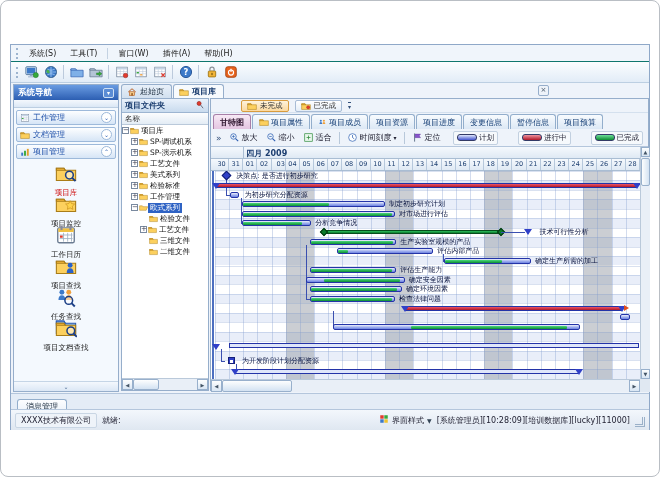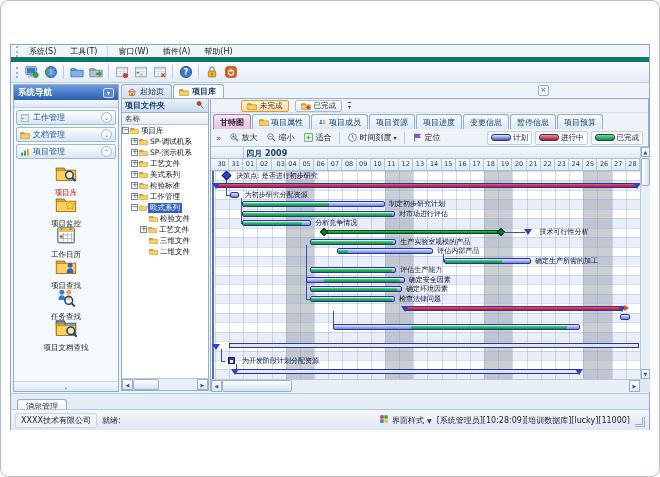--- a/index.html
+++ b/index.html
@@ -1,21 +1,21 @@
 <!DOCTYPE html>
 <html><head>
 <meta charset="utf-8">
 <style>
   html,body{margin:0;padding:0;width:660px;height:477px;background:#fff;overflow:hidden;
     font-family:"DejaVu Sans","Liberation Sans",sans-serif;-webkit-font-smoothing:antialiased;}
   *{box-sizing:border-box;}
   #frame{position:absolute;left:0;top:0;width:660px;height:477px;border:1px solid #b9bec4;border-radius:8px;}
   #app{position:absolute;left:10px;top:44px;width:640px;height:386px;border:1px solid #8fa8c8;background:#eef3fa;}
   
-  .menubar{position:absolute;left:0;top:0;width:638px;height:17px;background:#f0f5fb;border-bottom:5px solid #0f766e;display:flex;align-items:center;}
+  .menubar{position:absolute;left:0;top:0;width:638px;height:17px;background:#f0f5fb;border-bottom:1px solid #0f766e;display:flex;align-items:center;}
   .grip{width:2px;height:11px;border-left:2px dotted #9db4cf;margin:0 4px 0 5px;}
   .menu-item{font-size:8px;color:#222;padding:2px 7px;cursor:default;}
   .msep{width:1px;height:11px;background:#c4d2e2;margin:0 3px;}
   .toolbar{position:absolute;left:0;top:17px;width:638px;height:21px;background:linear-gradient(#fbfdff,#e2ecf7);border-bottom:1px solid #bccfe2;display:flex;align-items:center;}
   .tb-ico{width:19px;height:18px;display:inline-flex;align-items:center;justify-content:center;border-radius:2px;}
   .tsep{width:1px;height:14px;background:#bccadc;margin:0 3px;}
   
   .workspace{position:absolute;left:0;top:38px;width:540px;height:310px;}
   
   .nav-panel{position:absolute;left:2px;top:1px;width:106px;height:308px;border:1px solid #96aecb;background:#f4f9fe;display:flex;flex-direction:column;}
@@ -55,21 +55,21 @@
   .filter-row{position:absolute;left:0;top:0;width:437px;height:14px;display:flex;align-items:center;gap:6px;padding-left:30px;border-bottom:1px solid #d4e0ee;}
   .filter-btn{display:inline-flex;align-items:center;gap:3px;height:12px;font-size:7.5px;color:#333;padding:0 5px;border-radius:2px;border:1px solid #a8bcd6;background:linear-gradient(#ffffff,#e4edf7);}
   .filter-btn.active{border-color:#d89c3e;background:linear-gradient(#fef3dc,#fbd9a0);}
   .overflow-glyph{font-size:6px;color:#33507a;border-top:1px solid #33507a;line-height:5px;padding-top:1px;}
   .view-tabs{position:absolute;left:0;top:14px;width:437px;height:16px;display:flex;align-items:flex-end;padding-left:2px;}
   .view-tab{display:inline-flex;align-items:center;gap:2px;font-size:8px;color:#123c74;padding:1px 6px;margin-right:1px;height:15px;border:1px solid #93aecc;border-bottom:none;border-radius:3px 3px 0 0;background:linear-gradient(#f8fbfe,#dce8f5);}
   .view-tab.active{background:linear-gradient(#f7e9f5,#e4c5e1);border-color:#a87fa8;color:#2a102a;font-weight:bold;}
   .gantt-toolbar{position:absolute;left:0;top:30px;width:437px;height:18px;background:#eef3fa;border-bottom:1px solid #b4c6dc;display:flex;align-items:center;font-size:8px;color:#223;padding:0 3px;gap:2px;}
   .tbtn{display:inline-flex;align-items:center;gap:2px;padding:1px 3px;border-radius:2px;}
   .gsep{width:1px;height:12px;background:#b8c8da;margin:0 2px;}
-  .legend{margin-left:auto;display:flex;align-items:flex-end;gap:3px;padding-right:2px;}
+  .legend{margin-left:auto;display:flex;align-items:flex-end;gap:20px;padding-right:2px;}
   .leg-item{display:inline-flex;align-items:center;gap:2px;border:1px solid #c2d0e0;background:#f6f9fc;padding:1px 3px;border-radius:2px;}
   .swatch{width:20px;height:7px;border:1px solid #333a66;border-radius:3px;}
   .leg-label{font-size:7.5px;color:#223;}
   
   .gantt{position:absolute;left:0;top:48px;width:437px;height:245px;background:#fff;}
   .g-month{position:absolute;left:0;top:0;width:429px;height:12px;background:linear-gradient(#f5f9fd,#dfe9f4);border-bottom:1px solid #a9bdd3;}
   .g-month .mlabel{position:absolute;top:1px;font-size:8px;font-weight:bold;color:#1c3e70;white-space:nowrap;}
   .g-days{position:absolute;left:0;top:12px;width:429px;height:12px;background:linear-gradient(#f5f9fd,#dfe9f4);border-bottom:1px solid #a9bdd3;}
   .g-day{position:absolute;top:0;height:11px;border-right:1px solid #b6c8dc;font-size:6.5px;color:#1c3e70;text-align:center;line-height:11px;}
   .g-body{position:absolute;left:0;top:24px;width:429px;height:208px;overflow:hidden;background:#fff;}

